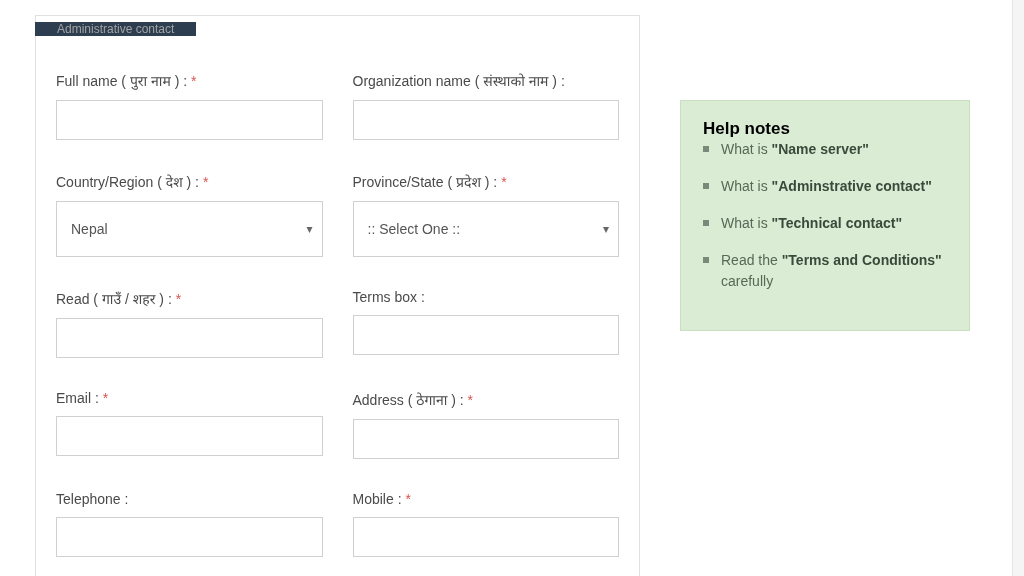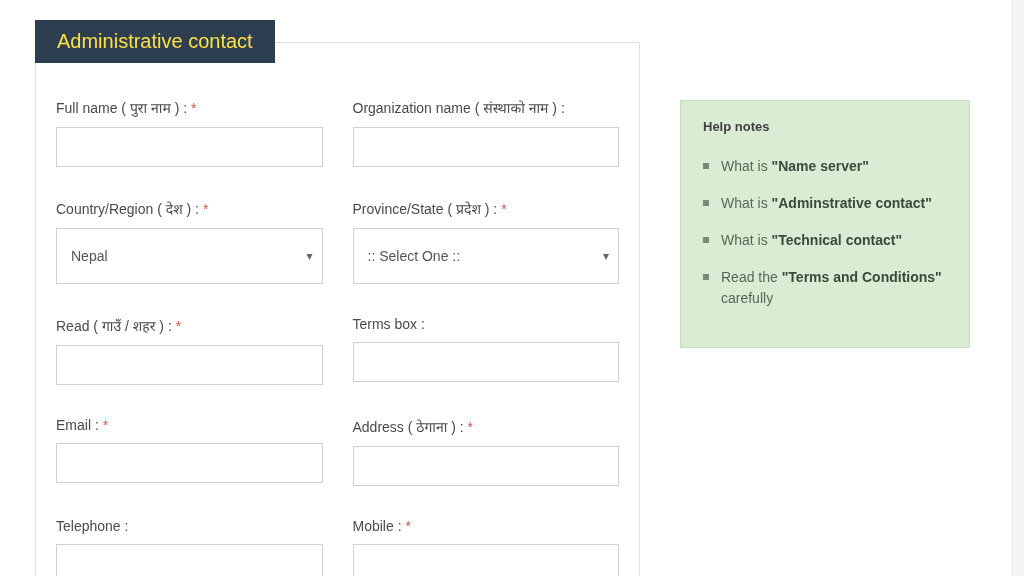--- a/index.html
+++ b/index.html
@@ -31,23 +31,23 @@
     flex: 0 0 605px;
     position: relative;
   }
   .right-col {
     flex: 0 0 290px;
     padding-top: 80px;
   }
   .section-tab {
     display: inline-block;
     background: #2d3e50;
-    color: #fde047;
-    padding: 10px 22px;
-    font-size: 20px;
+    color: #a3a3a3;
+    padding: 0 22px;
+    font-size: 12px;
     font-weight: 400;
     position: relative;
     z-index: 2;
   }
   .form-box {
     border: 1px solid #e0e0e0;
     margin-top: -1px;
     padding: 55px 20px 20px 20px;
     position: relative;
     top: -20px;
@@ -102,24 +102,23 @@
     color: #666;
     font-size: 12px;
     pointer-events: none;
   }
   .help-box {
     background: #dbecd5;
     border: 1px solid #c8e0c0;
     padding: 18px 22px 22px 22px;
   }
   .help-title {
-    font-size: 13px;
+    font-size: 17px;
     font-weight: 600;
-    color: #404040;
-    margin-bottom: 22px;
+    color: #000000;
   }
   .help-list {
     list-style: none;
   }
   .help-item {
     position: relative;
     padding-left: 18px;
     margin-bottom: 16px;
     color: #556a55;
     font-size: 14px;

